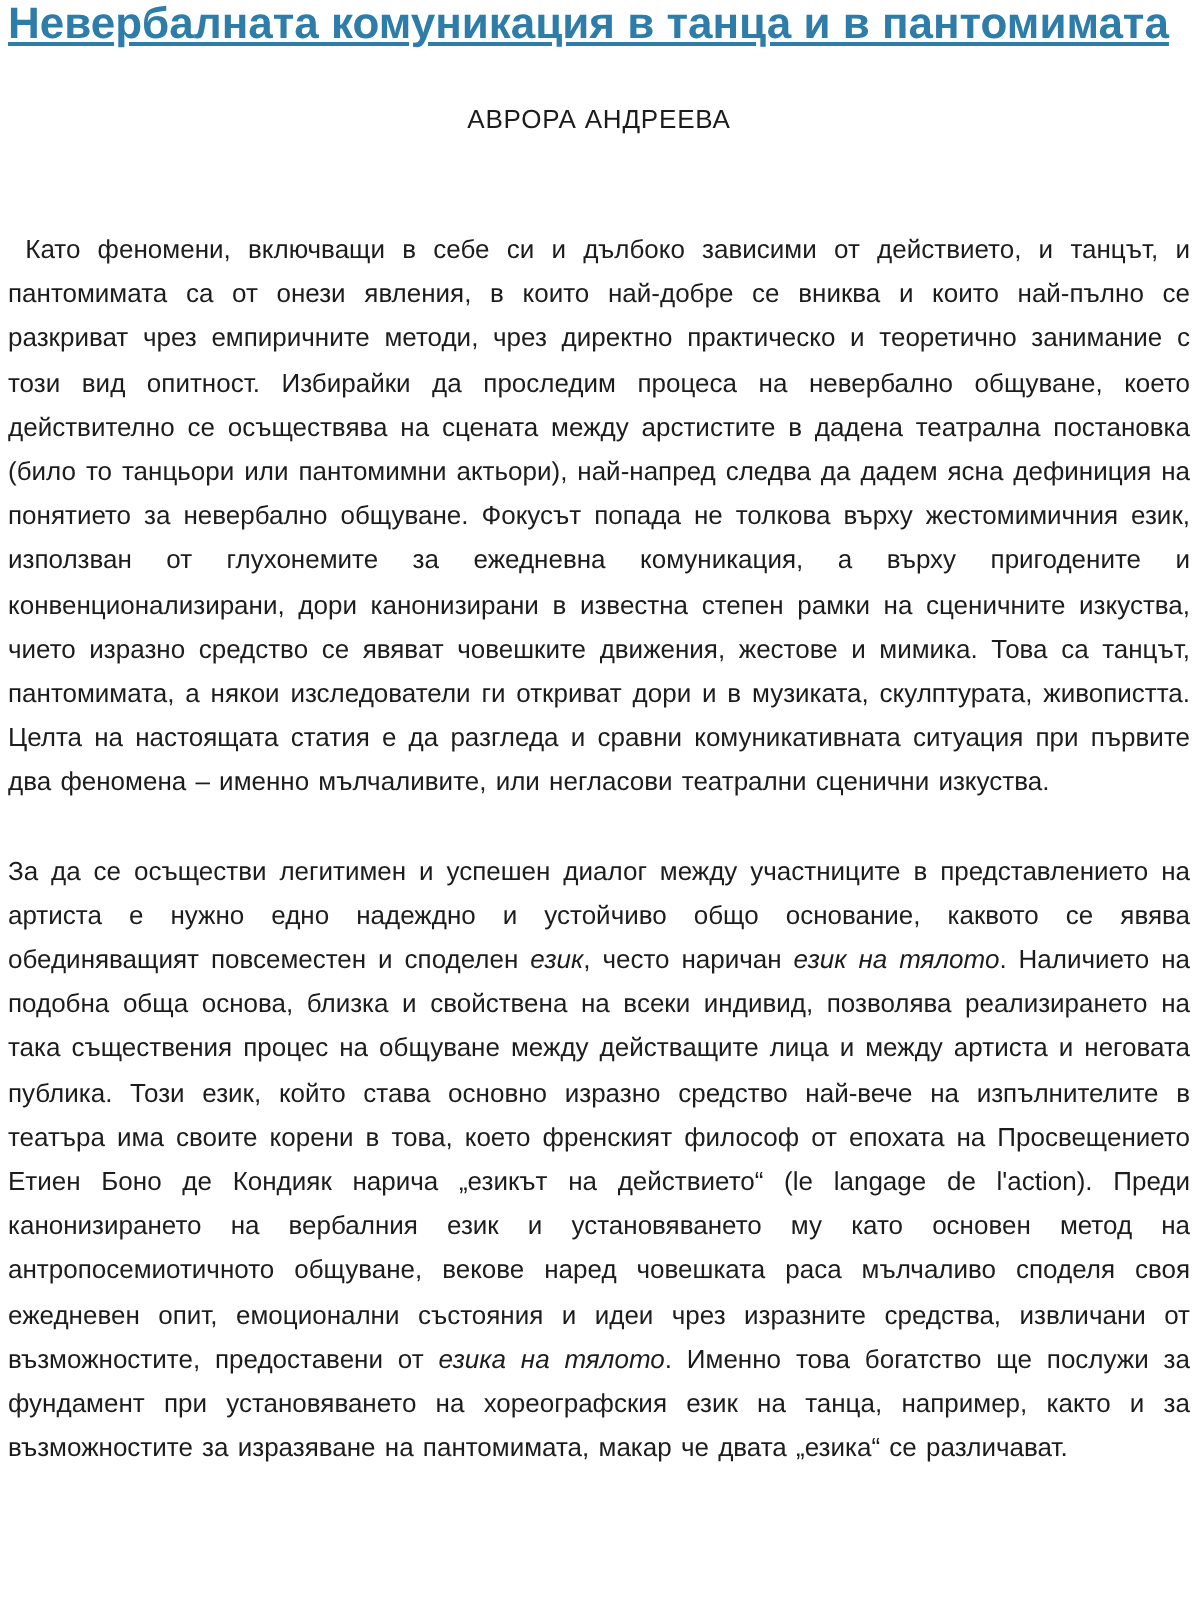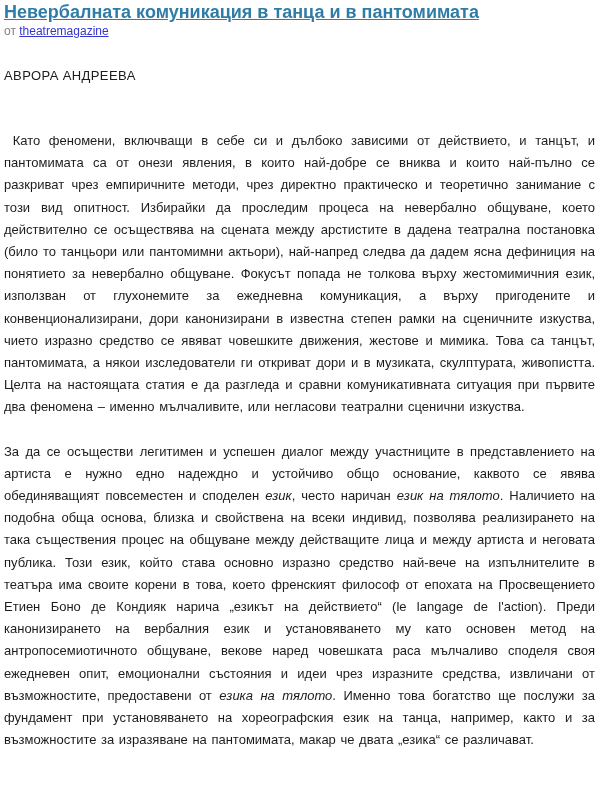--- a/index.html
+++ b/index.html
@@ -20,21 +20,21 @@
     height: 800px;
     overflow: hidden;
     font-family: "Liberation Sans", sans-serif;
     color: var(--color-body_text);
   }
   .page {
     padding: 1px 5px 0 4px;
   }
   .title {
     margin: 0;
-    font-size: 18px;
+    font-size: 22px;
     line-height: 22px;
     font-weight: bold;
   }
   .title a {
     color: var(--color-title);
     text-decoration: underline;
     cursor: pointer;
   }
   .byline {
     font-size: 12px;
@@ -45,20 +45,21 @@
   .byline a {
     color: var(--color-byline_link);
     text-decoration: underline;
     cursor: pointer;
   }
   .author {
     font-size: 13px;
     line-height: 16px;
     margin: 29px 0 46px 0;
     letter-spacing: 0.4px;
+    text-align: center;
   }
   p.body-par {
     font-size: 13px;
     line-height: 22.2px;
     text-align: justify;
     margin: 22px 0;
     word-spacing: 1px;
   }
   p.body-par.first {
     margin-top: 18px;
@@ -67,24 +68,20 @@
     font-style: italic;
   }
 </style>
 </head>
 <body>
 
 <div class="page">
 
   <h1 class="title"><a>Невербалната комуникация в танца и в пантомимата</a></h1>
 
-  <div class="byline">
-    <span>от</span>
-    <a>theatremagazine</a>
-  </div>
 
   <div class="author">АВРОРА АНДРЕЕВА</div>
 
   <p class="body-par first"><span>&nbsp;Като феномени, включващи в себе си и дълбоко зависими от действието, и танцът, и пантомимата са от онези явления, в които най-добре се вниква и които най-пълно се разкриват чрез емпиричните методи, чрез директно практическо и теоретично занимание с този вид опитност. Избирайки да проследим процеса на невербално общуване, което действително се осъществява на сцената между арстистите в дадена театрална постановка (било то танцьори или пантомимни актьори), най-напред следва да дадем ясна дефиниция на понятието за невербално общуване. Фокусът попада не толкова върху жестомимичния език, използван от глухонемите за ежедневна комуникация, а върху пригодените и конвенционализирани, дори канонизирани в известна степен рамки на сценичните изкуства, чието изразно средство се явяват човешките движения, жестове и мимика. Това са танцът, пантомимата, а някои изследователи ги откриват дори и в музиката, скулптурата, живопистта. Целта на настоящата статия е да разгледа и сравни комуникативната ситуация при първите два феномена – именно мълчаливите, или негласови театрални сценични изкуства.</span></p>
 
   <p class="body-par"><span>За да се осъществи легитимен и успешен диалог между участниците в представлението на артиста е нужно едно надеждно и устойчиво общо основание, каквото се явява обединяващият повсеместен и споделен </span><em>език</em><span>, често наричан </span><em>език на тялото</em><span>. Наличието на подобна обща основа, близка и свойствена на всеки индивид, позволява реализирането на така съществения процес на общуване между действащите лица и между артиста и неговата публика. Този език, който става основно изразно средство най-вече на изпълнителите в театъра има своите корени в това, което френският философ от епохата на Просвещението Етиен Боно де Кондияк нарича „езикът на действието“ (le langage de l'action). Преди канонизирането на вербалния език и установяването му като основен метод на антропосемиотичното общуване, векове наред човешката раса мълчаливо споделя своя ежедневен опит, емоционални състояния и идеи чрез изразните средства, извличани от възможностите, предоставени от </span><em>езика на тялото</em><span>. Именно това богатство ще послужи за фундамент при установяването на хореографския език на танца, например, както и за възможностите за изразяване на пантомимата, макар че двата „езика“ се различават.</span></p>
 
 </div>
 
 </body></html>

